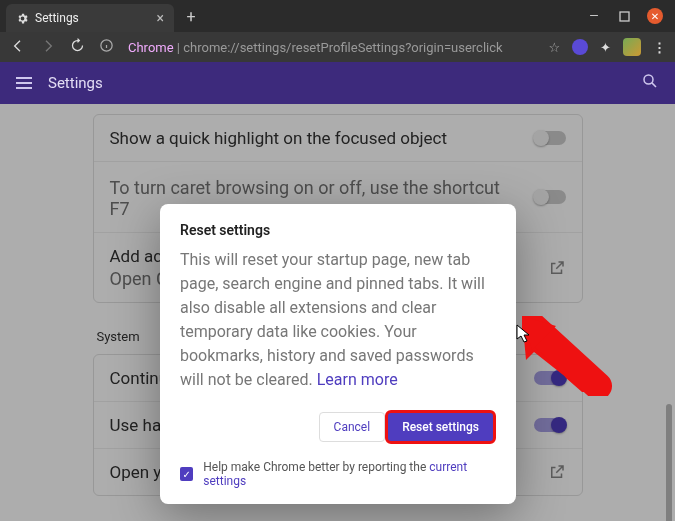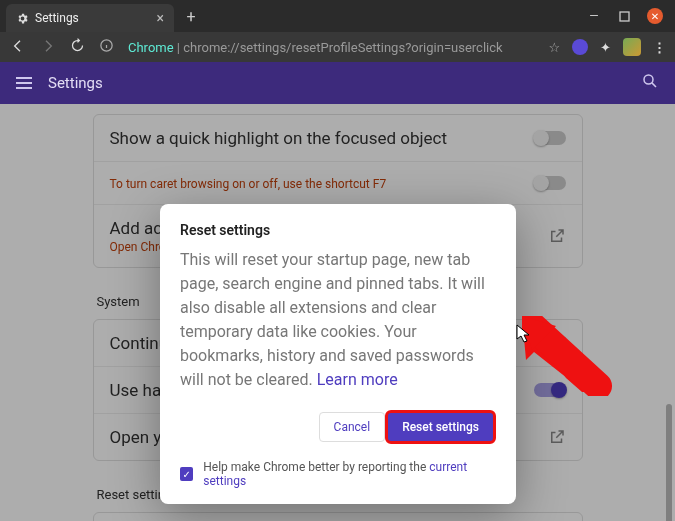--- a/index.html
+++ b/index.html
@@ -10,21 +10,21 @@
 .tab { background: #3a3a3a; height: 28px; margin-top: 4px; margin-left: 6px; padding: 0 10px; display: flex; align-items: center; gap: 6px; border-radius: 6px 6px 0 0; width: 168px; font-size: 12px; color: #eee; }
 .tab-gear { width: 13px; height: 13px; }
 .tab-close { margin-left: auto; font-size: 14px; color: #bbb; cursor: pointer; }
 .newtab { width: 22px; height: 22px; margin-left: 6px; display: flex; align-items: center; justify-content: center; color: #ccc; font-size: 16px; cursor: pointer; }
 .winbtns { margin-left: auto; display: flex; gap: 16px; padding-right: 12px; align-items: center; }
 .winbtn { width: 14px; height: 14px; display: flex; align-items: center; justify-content: center; color: #ccc; }
 .winclose { width: 16px; height: 16px; border-radius: 50%; background: #e55b2e; color: #fff; font-size: 10px; }
 
 .urlbar { height: 30px; background: #383838; display: flex; align-items: center; padding: 0 10px; gap: 14px; color: #ccc; font-size: 13px; }
 .urlbar .nav { display: flex; gap: 14px; align-items: center; }
-.url-host { color: #5eead4; }
+.url-host { color: #f0abfc; }
 .url-path { color: #999; }
 .url-right { margin-left: auto; display: flex; gap: 12px; align-items: center; }
 .star { color: #aaa; }
 .circle-purple { width: 16px; height: 16px; border-radius: 50%; background: #5a4ad6; }
 .avatar { width: 18px; height: 18px; border-radius: 4px; background: linear-gradient(135deg,#7a5,#c93); }
 .kebab { letter-spacing: -1px; font-weight: bold; }
 
 .appbar { height: 42px; background: #3d2a7c; display: flex; align-items: center; padding: 0 16px; color: #e3ddf5; font-size: 15px; }
 .hamb { display: flex; flex-direction: column; gap: 3px; margin-right: 16px; }
 .hamb span { width: 16px; height: 2px; background: #cfc7ee; }
@@ -32,21 +32,21 @@
 
 .canvas { background: #fff; height: 417px; position: relative; overflow: hidden; }
 .scrim { position: absolute; inset: 0; background: rgba(0,0,0,0.32); z-index: 5; }
 
 .content { padding: 10px 0 0 0; display: flex; flex-direction: column; align-items: center; }
 .card { width: 490px; border: 1px solid #e0e0e0; border-radius: 6px; background: #fff; margin-bottom: 18px; }
 .row { padding: 13px 16px; border-bottom: 1px solid #eee; display: flex; align-items: center; gap: 12px; }
 .row:last-child { border-bottom: none; }
 .row-main { flex: 1; }
 .row-title { font-size: 17px; color: #333; }
-.row-sub { font-size: 12px; color: #c2410c; margin-top: 2px; }
+.row-sub { font-size: 18px; color: #737373; margin-top: 2px; }
 .section-title { width: 490px; font-size: 13px; color: #333; margin: 8px 0 10px 0; text-align: left; padding-left: 4px; }
 
 .toggle { width: 32px; height: 14px; border-radius: 8px; background: #ccc; position: relative; flex-shrink: 0; }
 .toggle::after { content: ""; position: absolute; width: 16px; height: 16px; border-radius: 50%; background: #f2f2f2; top: -1px; left: -1px; box-shadow: 0 1px 2px rgba(0,0,0,.3); }
 .toggle.on { background: #a9a1e6; }
 .toggle.on::after { left: 17px; background: #4f3dbf; }
 
 .launch { width: 18px; height: 18px; color: #888; flex-shrink: 0; }
 .chev { color: #888; flex-shrink: 0; }
 

